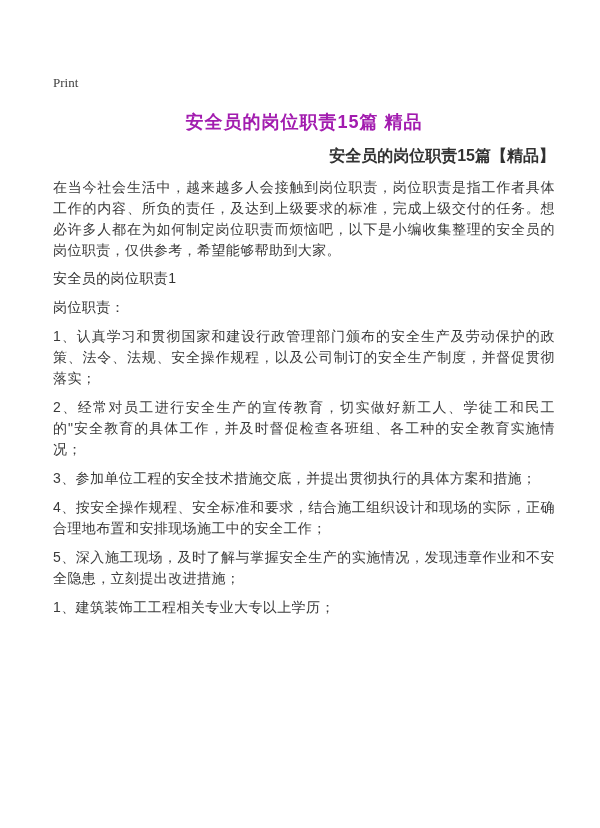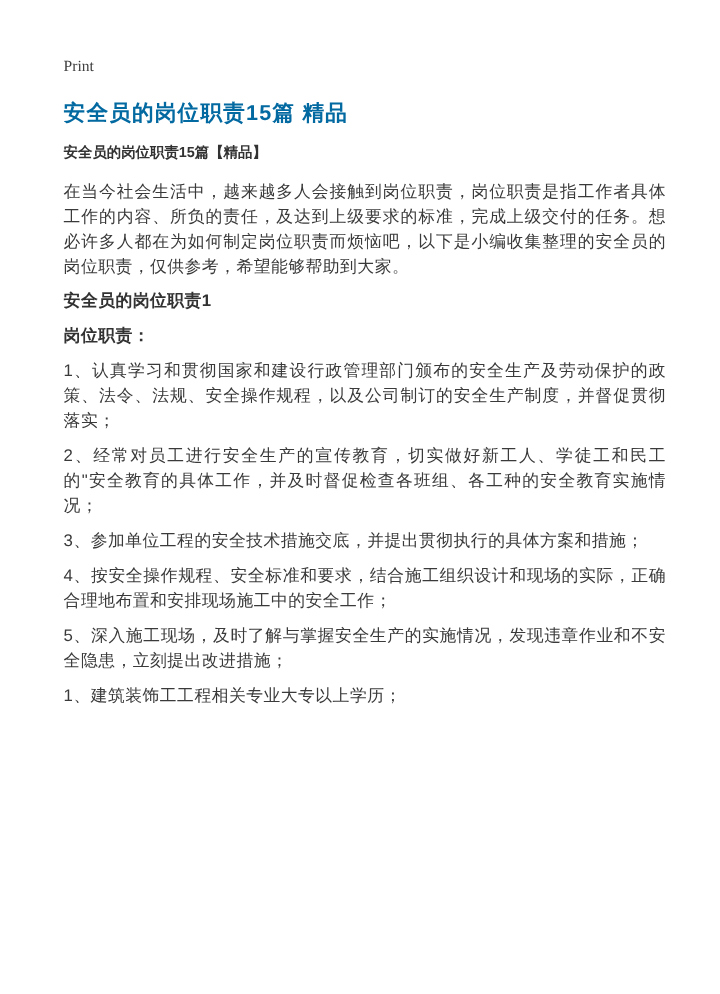--- a/index.html
+++ b/index.html
@@ -10,57 +10,59 @@
   .page {
     position: relative;
     width: 600px;
     height: 593px;
     background: #ffffff;
     box-sizing: border-box;
     padding: 47px 45px 0 53px;
     color: #3a3a3a;
     font-family: "Liberation Sans", "DejaVu Sans", sans-serif;
     overflow: hidden;
+    margin-top: 28px;
   }
   .print-label {
     font-family: "Liberation Serif", "DejaVu Serif", serif;
     font-size: 13px;
     line-height: 15px;
     margin: 0 0 20px 0;
     color: #3f3f3f;
   }
   .doc-title {
     font-size: 18px;
     font-weight: bold;
     line-height: 24px;
-    text-align: left;
+    text-align: center;
     letter-spacing: 1px;
     margin: 0 0 12px 0;
-    color: #0369a1;
+    color: #a21caf;
   }
   .doc-subtitle {
-    font-size: 12px;
+    font-size: 16px;
     font-weight: bold;
     line-height: 19px;
     margin: 0 0 12px 0;
     color: #323232;
+    text-align: right;
   }
   .para {
     font-size: 14px;
     line-height: 21px;
     letter-spacing: 0.4px;
     text-align: justify;
     margin: 0 0 8px 0;
   }
   .para.intro {
     margin-bottom: 7px;
   }
   .sec-heading {
     font-size: 14px;
-    font-weight: bold;
+    font-weight: normal;
     line-height: 20px;
     letter-spacing: 0.4px;
     margin: 0 0 9px 0;
     color: #323232;
   }
 </style>
 </head>
 <body>
 
 <div class="page">

